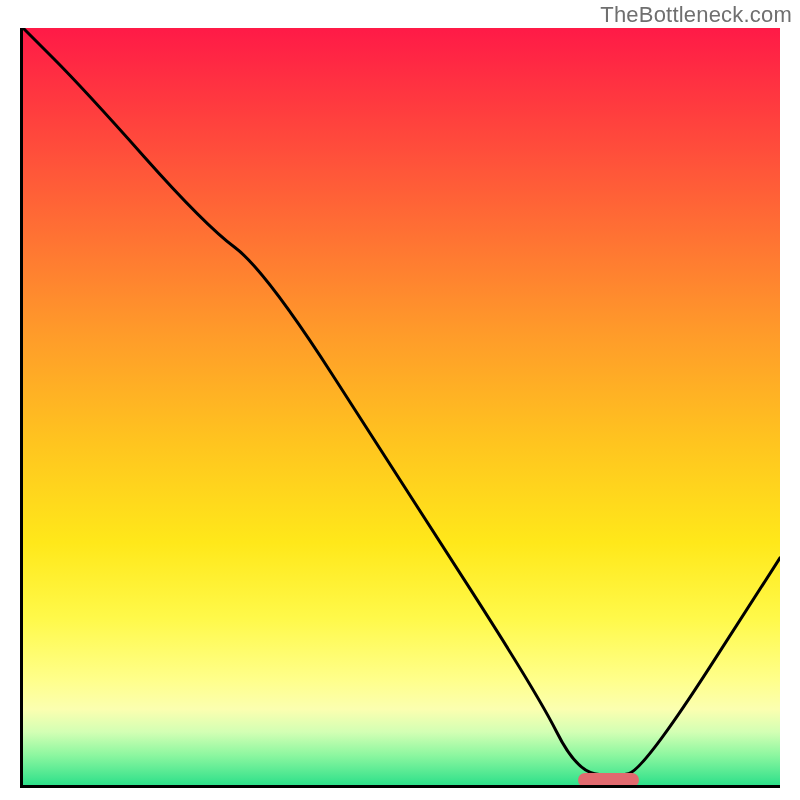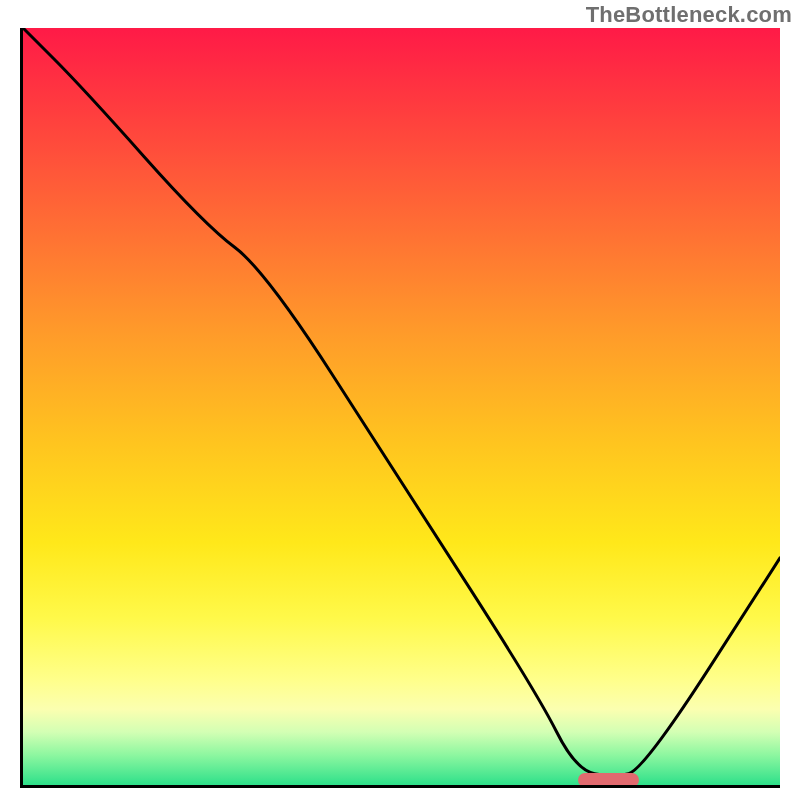--- a/index.html
+++ b/index.html
@@ -13,21 +13,21 @@
   .chart-wrap {
     position: relative;
     width: 800px;
     height: 800px;
   }
   .watermark {
     position: absolute;
     top: 2px;
     right: 8px;
     font-size: 22px;
-    font-weight: 700;
+    font-weight: 400;
     color: #6f6f6f;
     letter-spacing: 0.2px;
     z-index: 10;
   }
   .plot-area {
     position: absolute;
     left: 20px;
     top: 28px;
     width: 760px;
     height: 760px;

